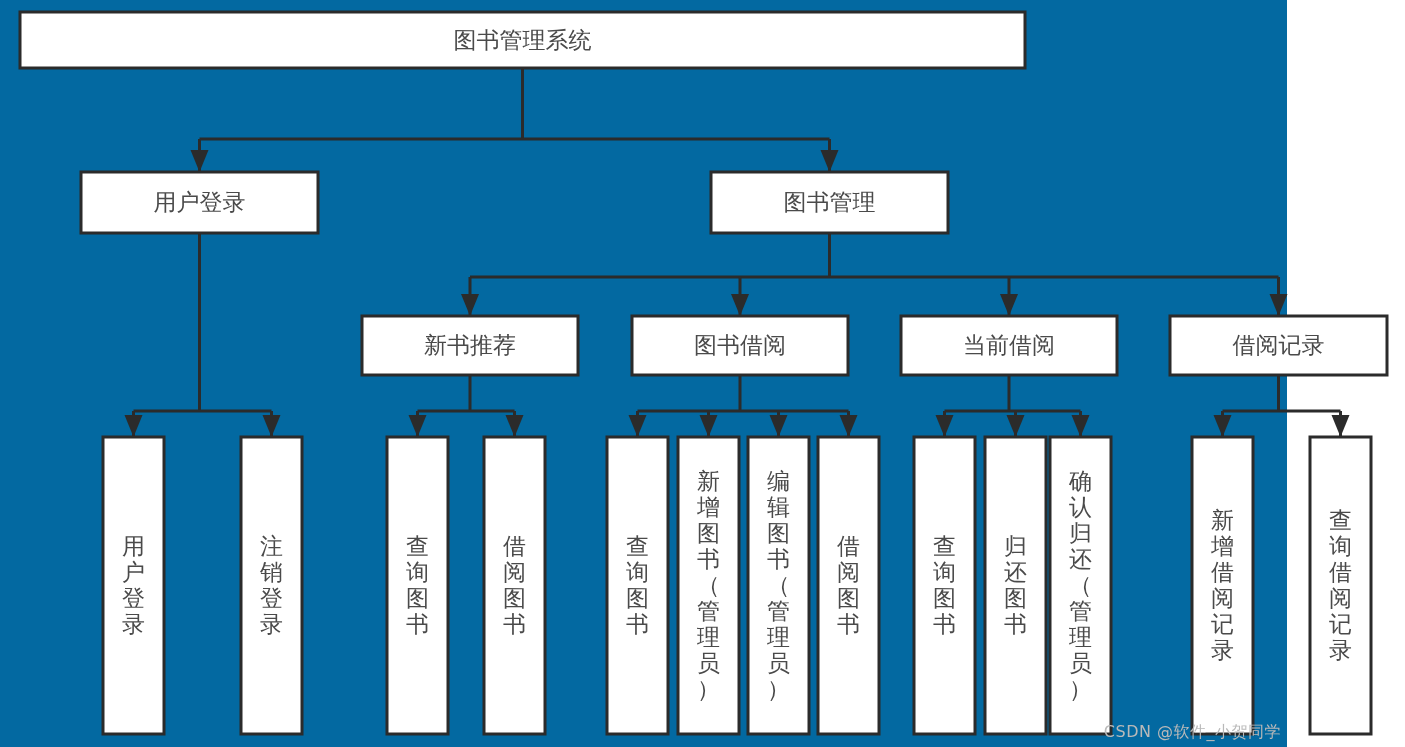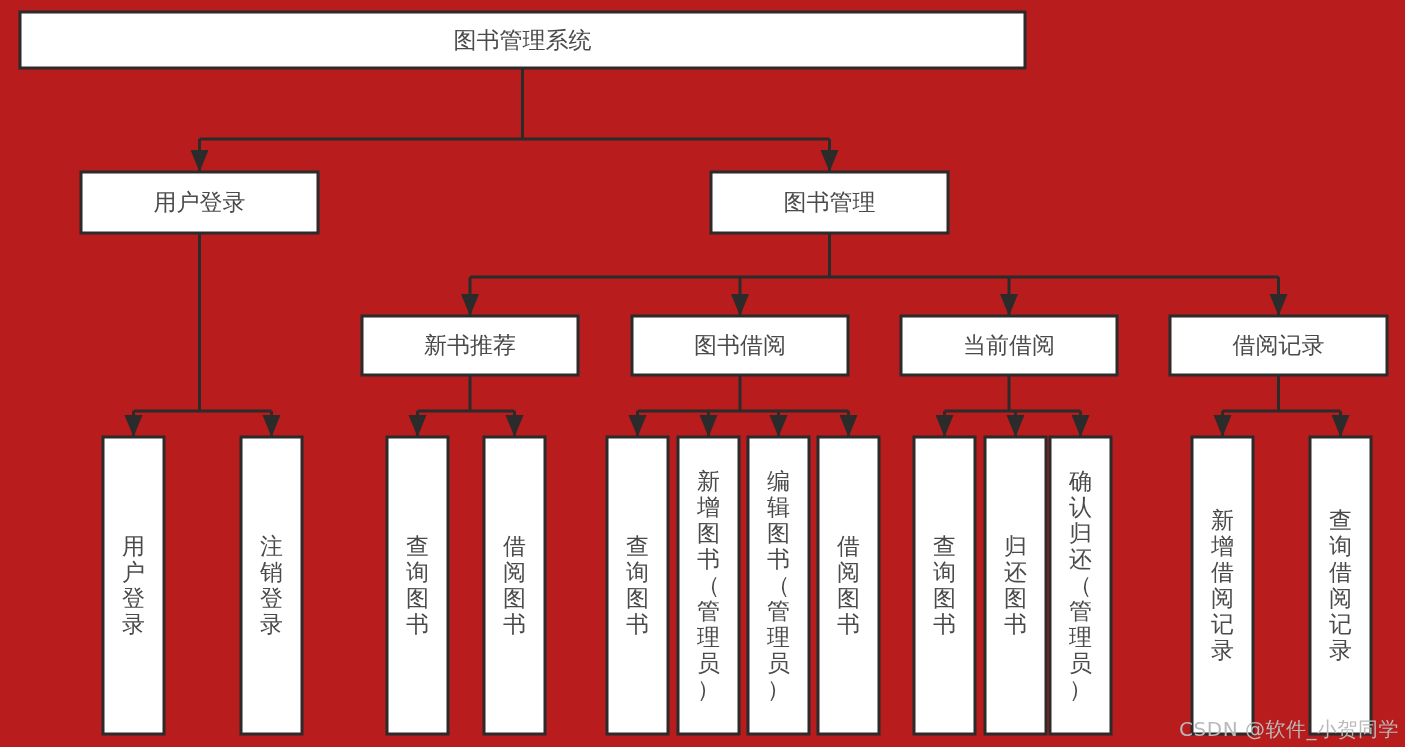--- a/index.html
+++ b/index.html
@@ -8,23 +8,23 @@
     background: #ffffff;
   }
   body {
     width: 1405px;
     height: 747px;
     font-family: "DejaVu Sans", "Liberation Sans", sans-serif;
     overflow: hidden;
   }
   #diagram-root {
     position: relative;
-    width: 1405px;
+    width: 1287px;
     height: 747px;
-    background: #b91c1c;
+    background: #0369a1;
   }
   svg#flow {
     display: block;
     width: 1405px;
     height: 747px;
   }
   .node-box {
     fill: #ffffff;
     stroke: #2b2b2b;
     stroke-width: 3;
@@ -48,21 +48,21 @@
     font-size: 23px;
   }
   text.node-label.vertical {
     font-size: 23px;
   }
   .watermark {
     position: absolute;
     right: 6px;
     bottom: 4px;
     font-family: "DejaVu Sans", "Liberation Sans", sans-serif;
-    font-size: 20px;
+    font-size: 16px;
     color: #b9b9b9;
     white-space: nowrap;
     letter-spacing: 0.5px;
   }
 </style>
 </head>
 <body>
 
 <div id="diagram-root">
   <svg id="flow" viewBox="0 0 1405 747" xmlns="http://www.w3.org/2000/svg">

